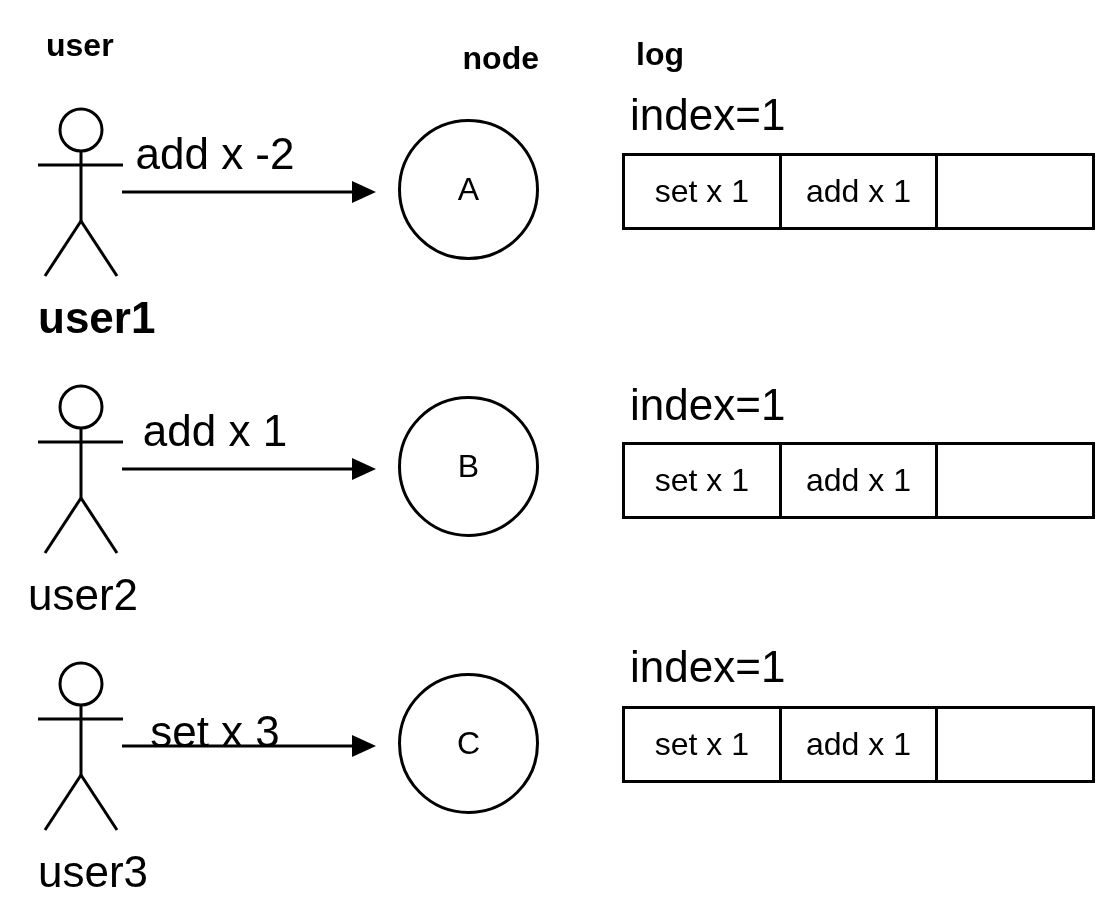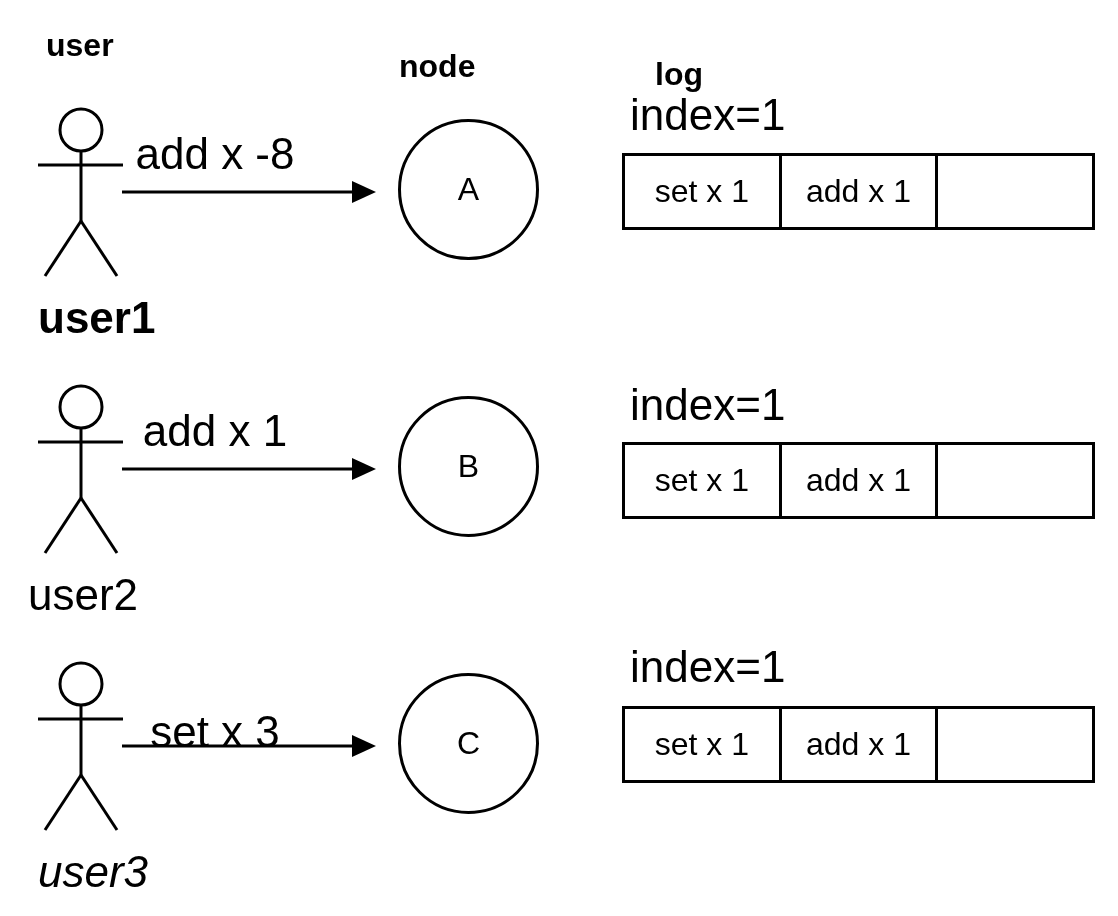--- a/index.html
+++ b/index.html
@@ -42,34 +42,34 @@
   }
   .log-cell:first-child { border-left: none; }
   svg { display: block; }
 </style>
 </head>
 <body>
 
 <div id="canvas">
 
   <div class="abs hdr" style="left:46px; top:27px;">user</div>
-  <div class="abs hdr" style="left:399px; top:48px; width:140px; text-align:left;">node</div>
-  <div class="abs hdr" style="left:655px; top:36px;margin-top:20px;">log</div>
+  <div class="abs hdr" style="left:399px; top:40px; width:140px; text-align:right;">node</div>
+  <div class="abs hdr" style="left:636px; top:36px;">log</div>
 
   <div>
     <svg class="abs" style="left:34px; top:106px;" width="92" height="174" viewBox="0 0 92 174">
       <circle cx="47" cy="24" r="21" fill="none" stroke="#000" stroke-width="3"></circle>
       <line x1="47" y1="45" x2="47" y2="115" stroke="#000" stroke-width="3"></line>
       <line x1="4" y1="59" x2="89" y2="59" stroke="#000" stroke-width="3"></line>
       <line x1="47" y1="115" x2="11" y2="170" stroke="#000" stroke-width="3"></line>
       <line x1="47" y1="115" x2="83" y2="170" stroke="#000" stroke-width="3"></line>
     </svg>
     <div class="abs txt" style="left:38px; top:293px;font-weight:bold;">user1</div>
 
-    <div class="abs txt arrow-label" style="left:125px; top:129px;">add x -8</div>
+    <div class="abs txt arrow-label" style="left:125px; top:129px;">add x -2</div>
     <svg class="abs" style="left:122px; top:179px;" width="256" height="26" viewBox="0 0 256 26">
       <line x1="0" y1="13" x2="232" y2="13" stroke="#000" stroke-width="3"></line>
       <polygon points="230,2 254,13 230,24" fill="#000"></polygon>
     </svg>
 
     <div class="abs node-circle" style="left:398px; top:119px;">
       <span>A</span>
     </div>
 
     <div class="abs txt" style="left:630px; top:90px;">index=1</div>
@@ -109,21 +109,21 @@
   </div>
 
   <div>
     <svg class="abs" style="left:34px; top:660px;" width="92" height="174" viewBox="0 0 92 174">
       <circle cx="47" cy="24" r="21" fill="none" stroke="#000" stroke-width="3"></circle>
       <line x1="47" y1="45" x2="47" y2="115" stroke="#000" stroke-width="3"></line>
       <line x1="4" y1="59" x2="89" y2="59" stroke="#000" stroke-width="3"></line>
       <line x1="47" y1="115" x2="11" y2="170" stroke="#000" stroke-width="3"></line>
       <line x1="47" y1="115" x2="83" y2="170" stroke="#000" stroke-width="3"></line>
     </svg>
-    <div class="abs txt" style="left:38px; top:847px;font-style:italic;">user3</div>
+    <div class="abs txt" style="left:38px; top:847px;">user3</div>
 
     <div class="abs txt arrow-label" style="left:125px; top:683px;margin-top:24px;">set x 3</div>
     <svg class="abs" style="left:122px; top:733px;" width="256" height="26" viewBox="0 0 256 26">
       <line x1="0" y1="13" x2="232" y2="13" stroke="#000" stroke-width="3"></line>
       <polygon points="230,2 254,13 230,24" fill="#000"></polygon>
     </svg>
 
     <div class="abs node-circle" style="left:398px; top:673px;">
       <span>C</span>
     </div>

